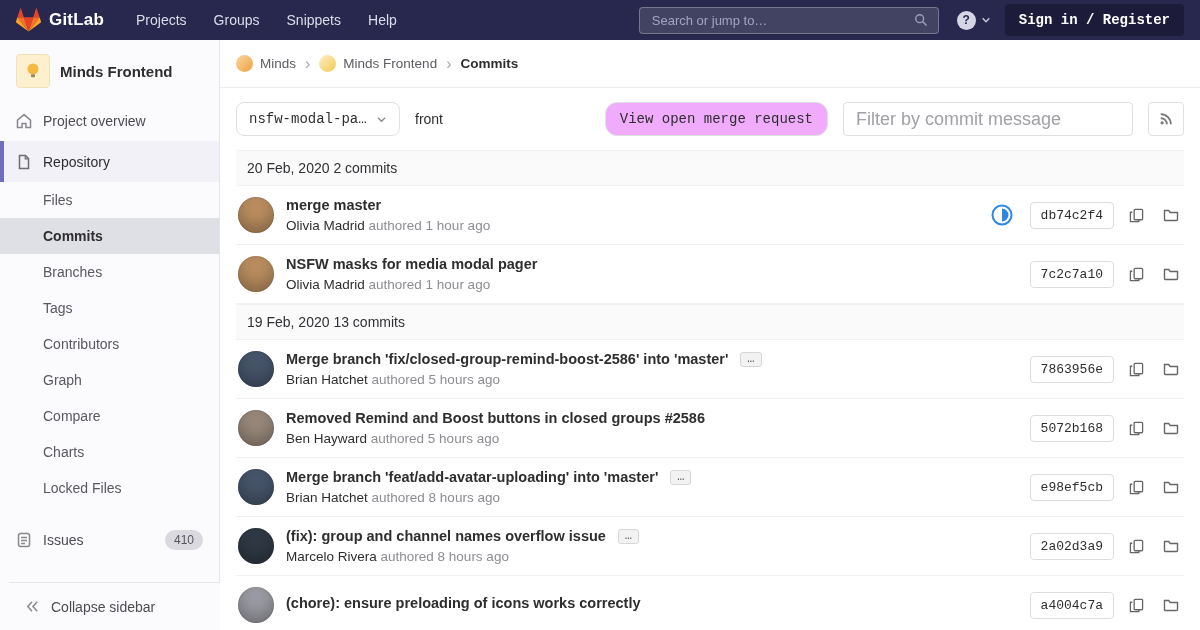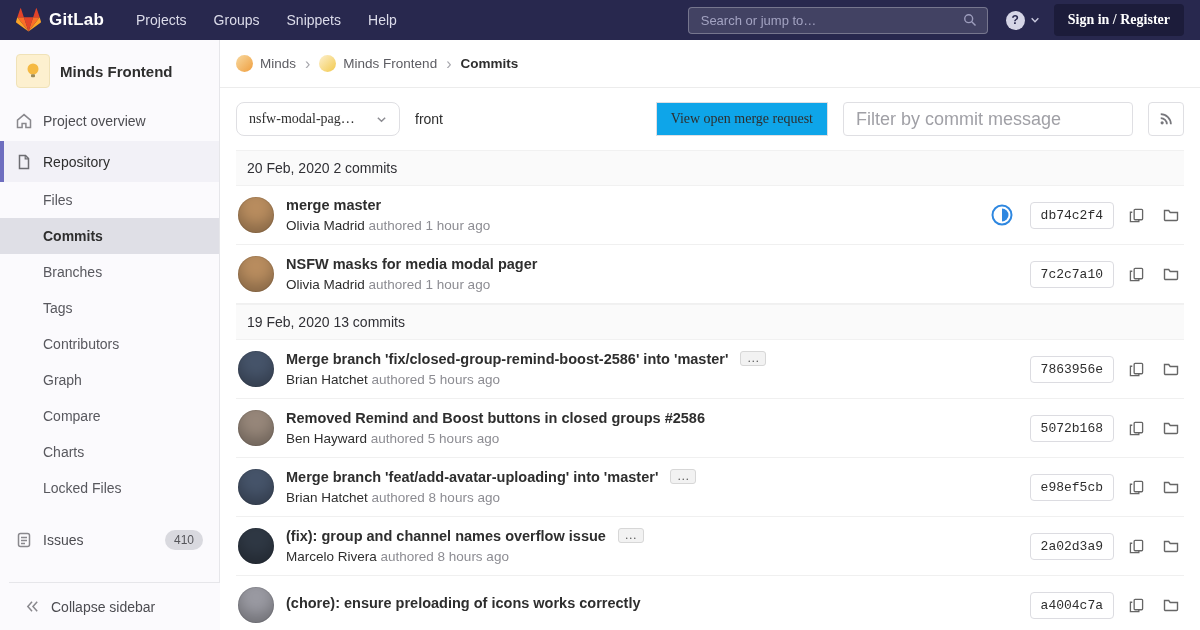--- a/index.html
+++ b/index.html
@@ -1,21 +1,21 @@
 <!DOCTYPE html>
 <html><head>
 <meta charset="utf-8">
 <style>
   html,body{margin:0;padding:0}
   body{
     width:1200px;height:630px;overflow:hidden;position:relative;
     font-family:"Liberation Sans",sans-serif;background:#fff;color:#2e2e2e;font-size:14px;
   }
   a{text-decoration:none;color:inherit}
-  button{font-family:Liberation Serif, serif;border:none;background:none;cursor:pointer;padding:0;color:inherit}
+  button{font-family:Liberation Mono, monospace;border:none;background:none;cursor:pointer;padding:0;color:inherit}
   input{font-family:inherit}
 
   
   .navbar{position:absolute;top:0;left:0;width:1200px;height:40px;background:#28284e;
     display:flex;align-items:center;padding:0 16px;box-sizing:border-box}
   .brand{display:flex;align-items:center;gap:8px;margin-right:32px}
   .brand-name{color:#fff;font-weight:bold;font-size:17px;letter-spacing:.2px}
   .nav-links{display:flex;gap:27px}
   .nav-link{color:#dcdcea;font-size:14px}
   .nav-spacer{flex:1}
@@ -54,21 +54,21 @@
   .crumb-avatar.frontend{background:linear-gradient(135deg,#fdf0cf,#f2c94c)}
   .crumb-sep{color:#a7a7ad;font-size:16px;line-height:1}
   .crumb-current{font-weight:bold;color:#2e2e2e}
 
   .controls{display:flex;align-items:center;padding:14px 16px;gap:15px}
   .branch-select{width:164px;height:34px;border:1px solid #dfdfe3;border-radius:8px;background:#fff;
     display:flex;align-items:center;justify-content:space-between;padding:0 12px;box-sizing:border-box;font-size:14px;color:#2e2e2e}
   .branch-label{overflow:hidden;white-space:nowrap;text-overflow:ellipsis;max-width:120px}
   .context-name{font-size:14px;color:#2e2e2e}
   .ctrl-spacer{flex:1}
-  .mr-btn{height:34px;border:1px solid #dfdfe3;border-radius:0;background:#0ea5e9;padding:0 14px;font-size:14px;color:#2e2e2e}
+  .mr-btn{height:34px;border:1px solid #dfdfe3;border-radius:12px;background:#f0abfc;padding:0 14px;font-size:14px;color:#2e2e2e}
   .filter-input{width:290px;height:34px;border:1px solid #dfdfe3;border-radius:4px;padding:0 12px;
     font-size:18px;color:#7f1d1d;box-sizing:border-box;outline:none}
   .filter-input::placeholder{color:#a0a0a6}
   .rss-btn{width:36px;height:34px;border:1px solid #dfdfe3;border-radius:4px;background:#fff;
     display:flex;align-items:center;justify-content:center}
 
   .commits-list{padding:0 16px}
   .date-header{background:#fafafa;border-top:1px solid #f1f1f1;border-bottom:1px solid #f1f1f1;
     padding:9px 11px;font-size:14px;color:#303035}
   .commit-row{display:flex;align-items:center;padding:11px 0 11px 2px;border-bottom:1px solid #f0f0f0}

